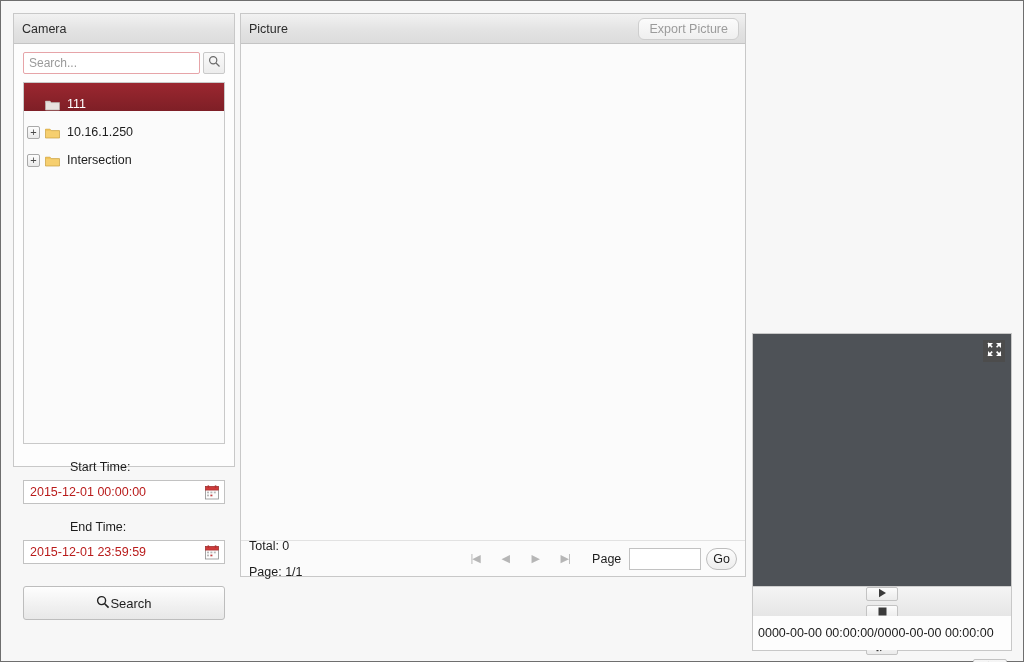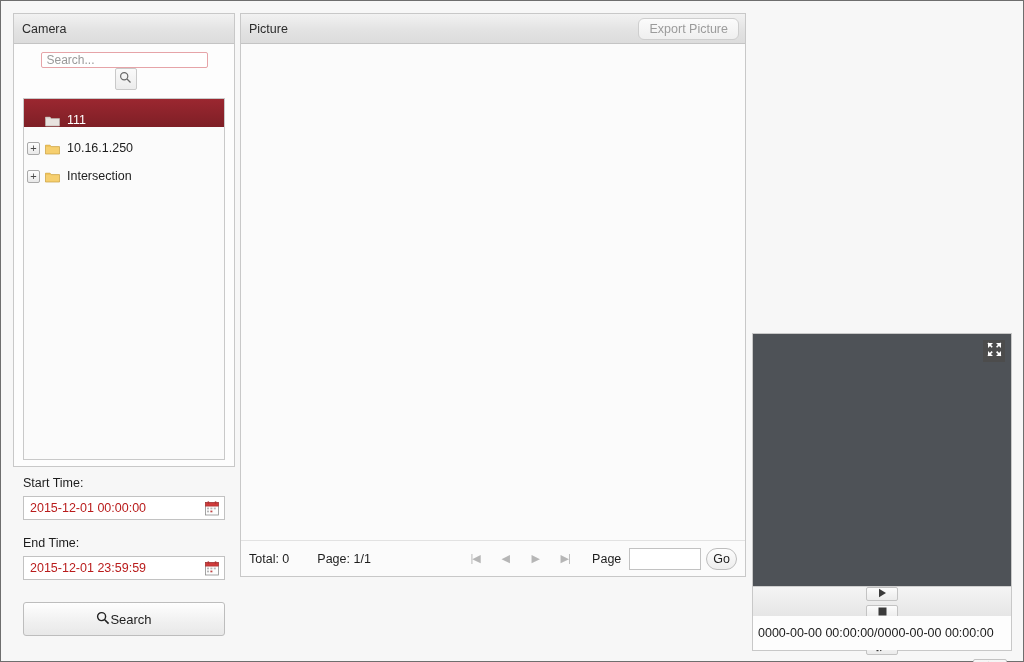--- a/index.html
+++ b/index.html
@@ -40,21 +40,21 @@
     font-weight: normal;
   }
 
   
   #camera-panel {
     left: 12px; top: 12px;
     width: 222px; height: 454px;
   }
   .cam-body { padding: 8px 9px 0 9px; position: relative; }
 
-  .search-row { display: flex; align-items: center; flex-direction: column; }
+  .search-row { display: flex; align-items: center; }
   .search-input {
     flex: 1;
     height: 22px;
     border: 1px solid #e6a4a8;
     border-radius: 2px;
     padding: 0 5px;
     font-family: "Liberation Sans", sans-serif;
     font-size: 12px;
     color: #333;
     background: #fff;
@@ -103,20 +103,21 @@
     flex: 0 0 auto;
     cursor: pointer;
   }
   .toggle-spacer { width: 13px; margin-right: 5px; flex: 0 0 auto; }
   .folder { margin-right: 7px; flex: 0 0 auto; display:flex; }
 
   .field-label {
     margin-top: 16px;
     font-size: 12.5px;
     color: #1d1d1d;
+    margin-left: 47px;
   }
   .dt-row {
     margin-top: 6px;
     position: relative;
     height: 24px;
     border: 1px solid #c2c2c2;
     background: #fff;
     display: flex;
     align-items: center;
   }
@@ -175,21 +176,21 @@
     left: 0; right: 0; bottom: 0;
     height: 36px;
     background: #fbfbfb;
     border-top: 1px solid #e2e2e2;
     display: flex;
     align-items: center;
     padding: 0 8px;
     font-size: 12.5px;
     color: #1d1d1d;
   }
-  .pager-left { display: flex; gap: 28px; }
+  .pager-left { display: flex; gap: 12px; flex-direction: column; }
   .pager-right {
     margin-left: auto;
     display: flex;
     align-items: center;
     gap: 0;
   }
   .pg-arrow {
     width: 30px;
     text-align: center;
     color: #b6b6b6;

